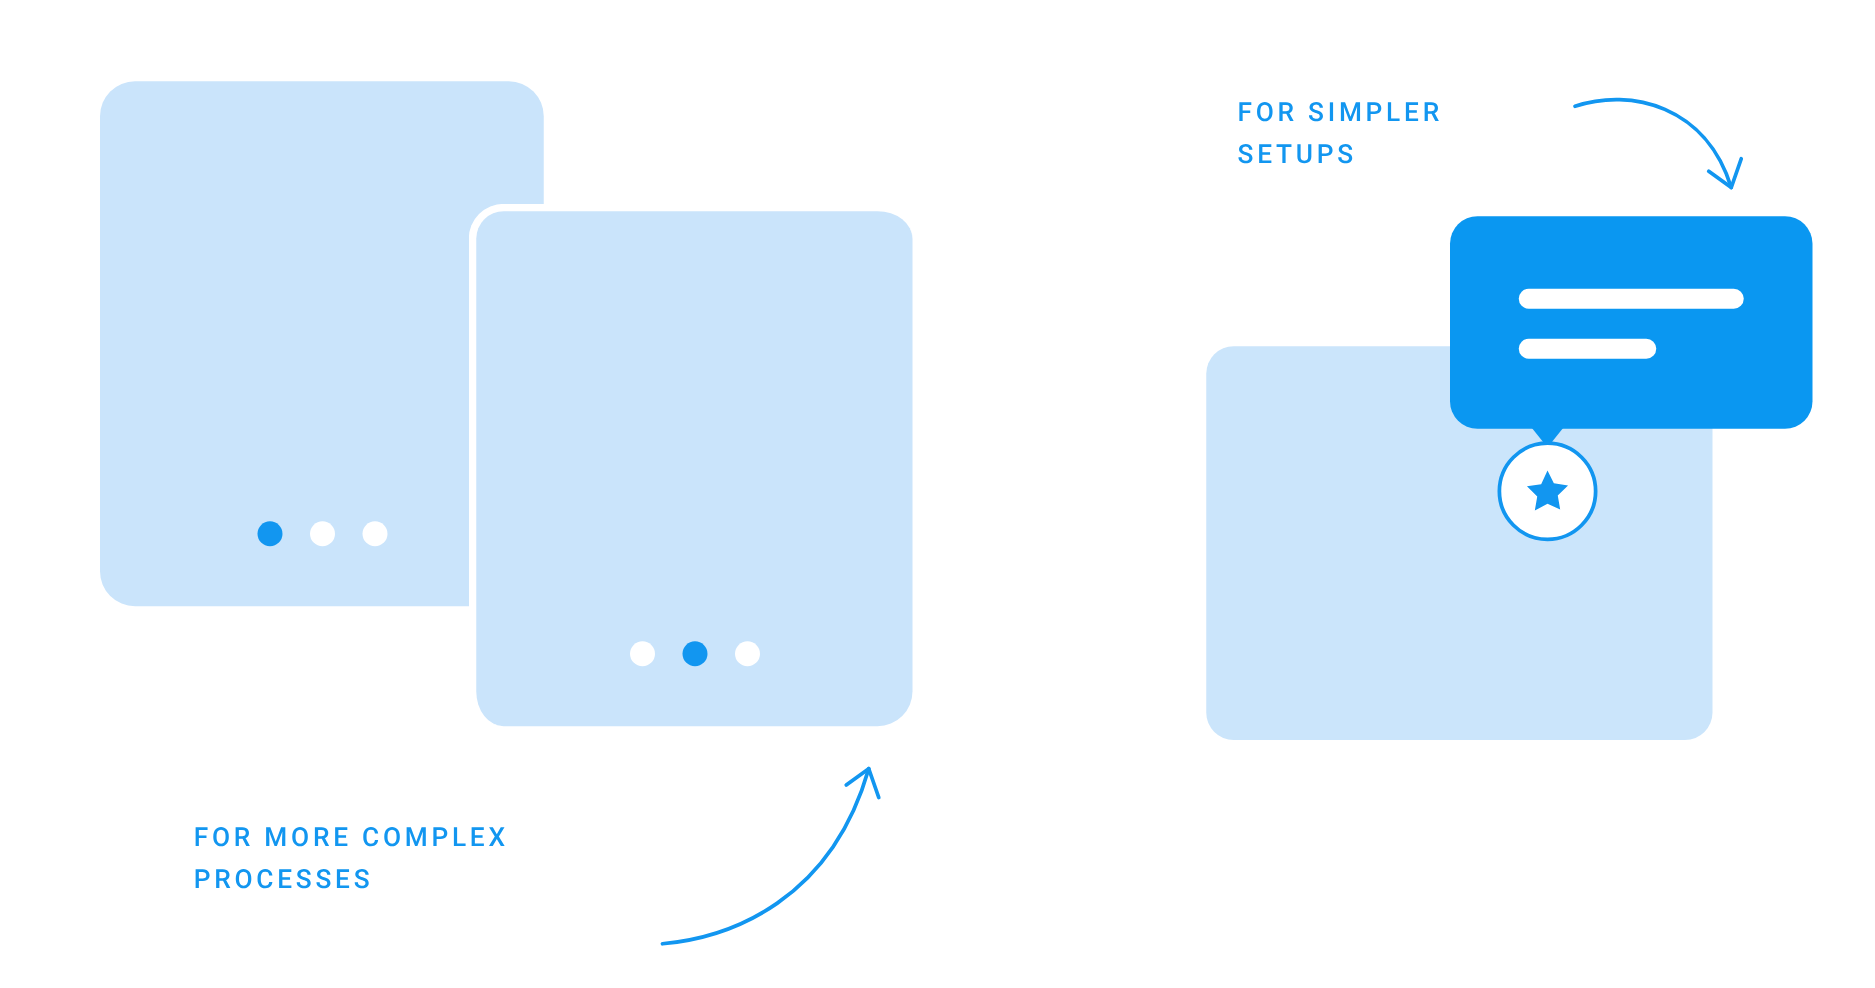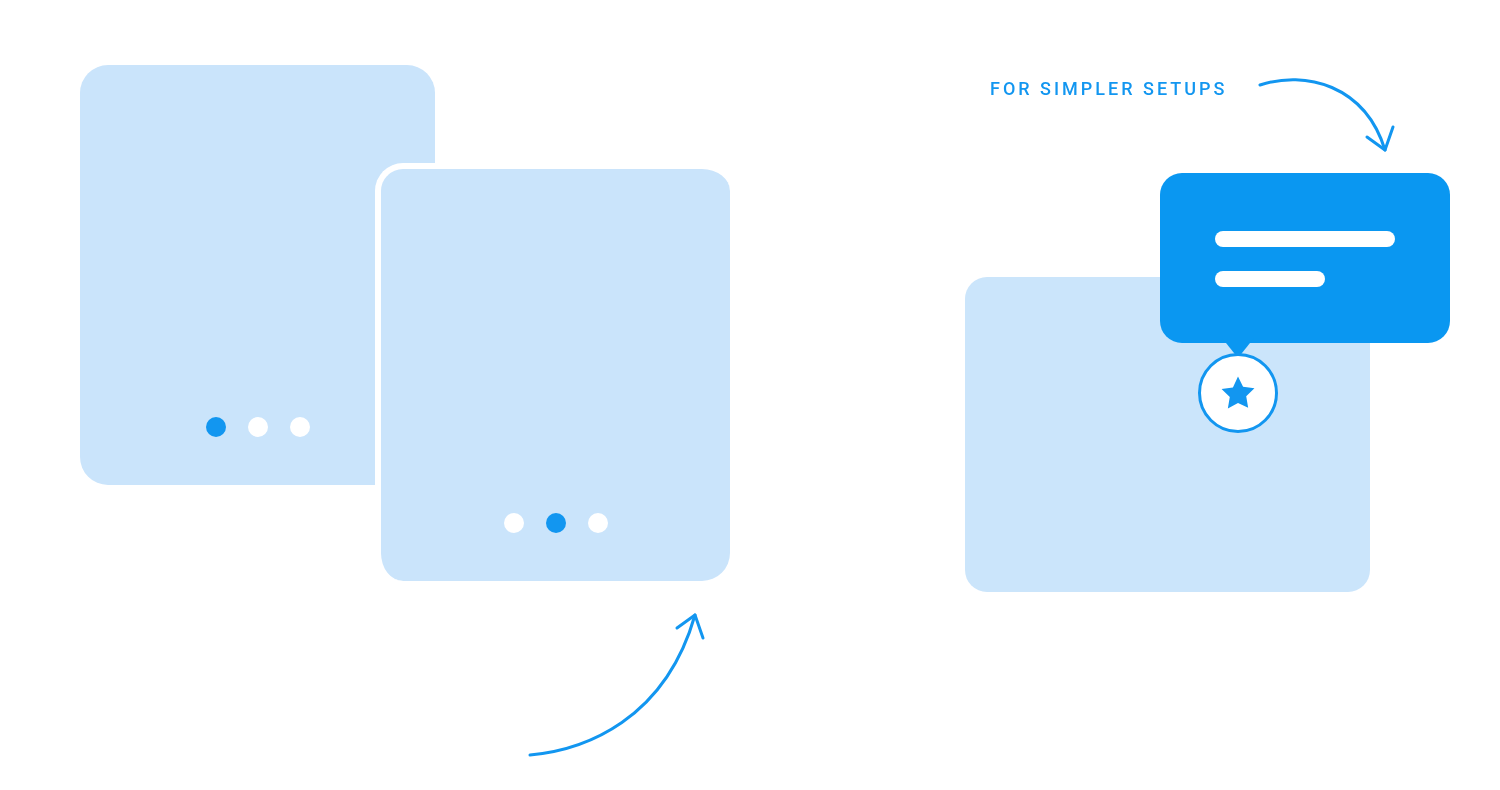--- a/index.html
+++ b/index.html
@@ -48,21 +48,21 @@
     height: 20px;
     border-radius: 50%;
     background: #ffffff;
   }
   .dot.active { background: #1296f0; }
 
   
   .caption {
     position: absolute;
     color: #1296f0;
-    font-size: 18px;
+    font-size: 21px;
     font-weight: 500;
     letter-spacing: 3px;
     line-height: 1.55;
     text-transform: uppercase;
   }
   .caption-left {
     left: 155px;
     top: 655px;
     width: 360px;
   }
@@ -154,20 +154,21 @@
     </div>
   </div>
   <div class="card card-front">
     <div class="dots">
       <span class="dot"></span>
       <span class="dot active"></span>
       <span class="dot"></span>
     </div>
   </div>
 
+  <div class="caption caption-left">FOR MORE COMPLEX PROCESSES</div>
   <svg class="arrow-left" viewBox="0 0 190 160" fill="none">
     <path d="M5 155 C 60 150, 140 120, 170 15" stroke="#1296f0" stroke-width="3" stroke-linecap="round"></path>
     <path d="M170 15 L152 28 M170 15 L178 38" stroke="#1296f0" stroke-width="3" stroke-linecap="round"></path>
   </svg>
 
   <div class="panel"></div>
 
   <div class="tooltip">
     <div class="line line1"></div>
     <div class="line line2"></div>

